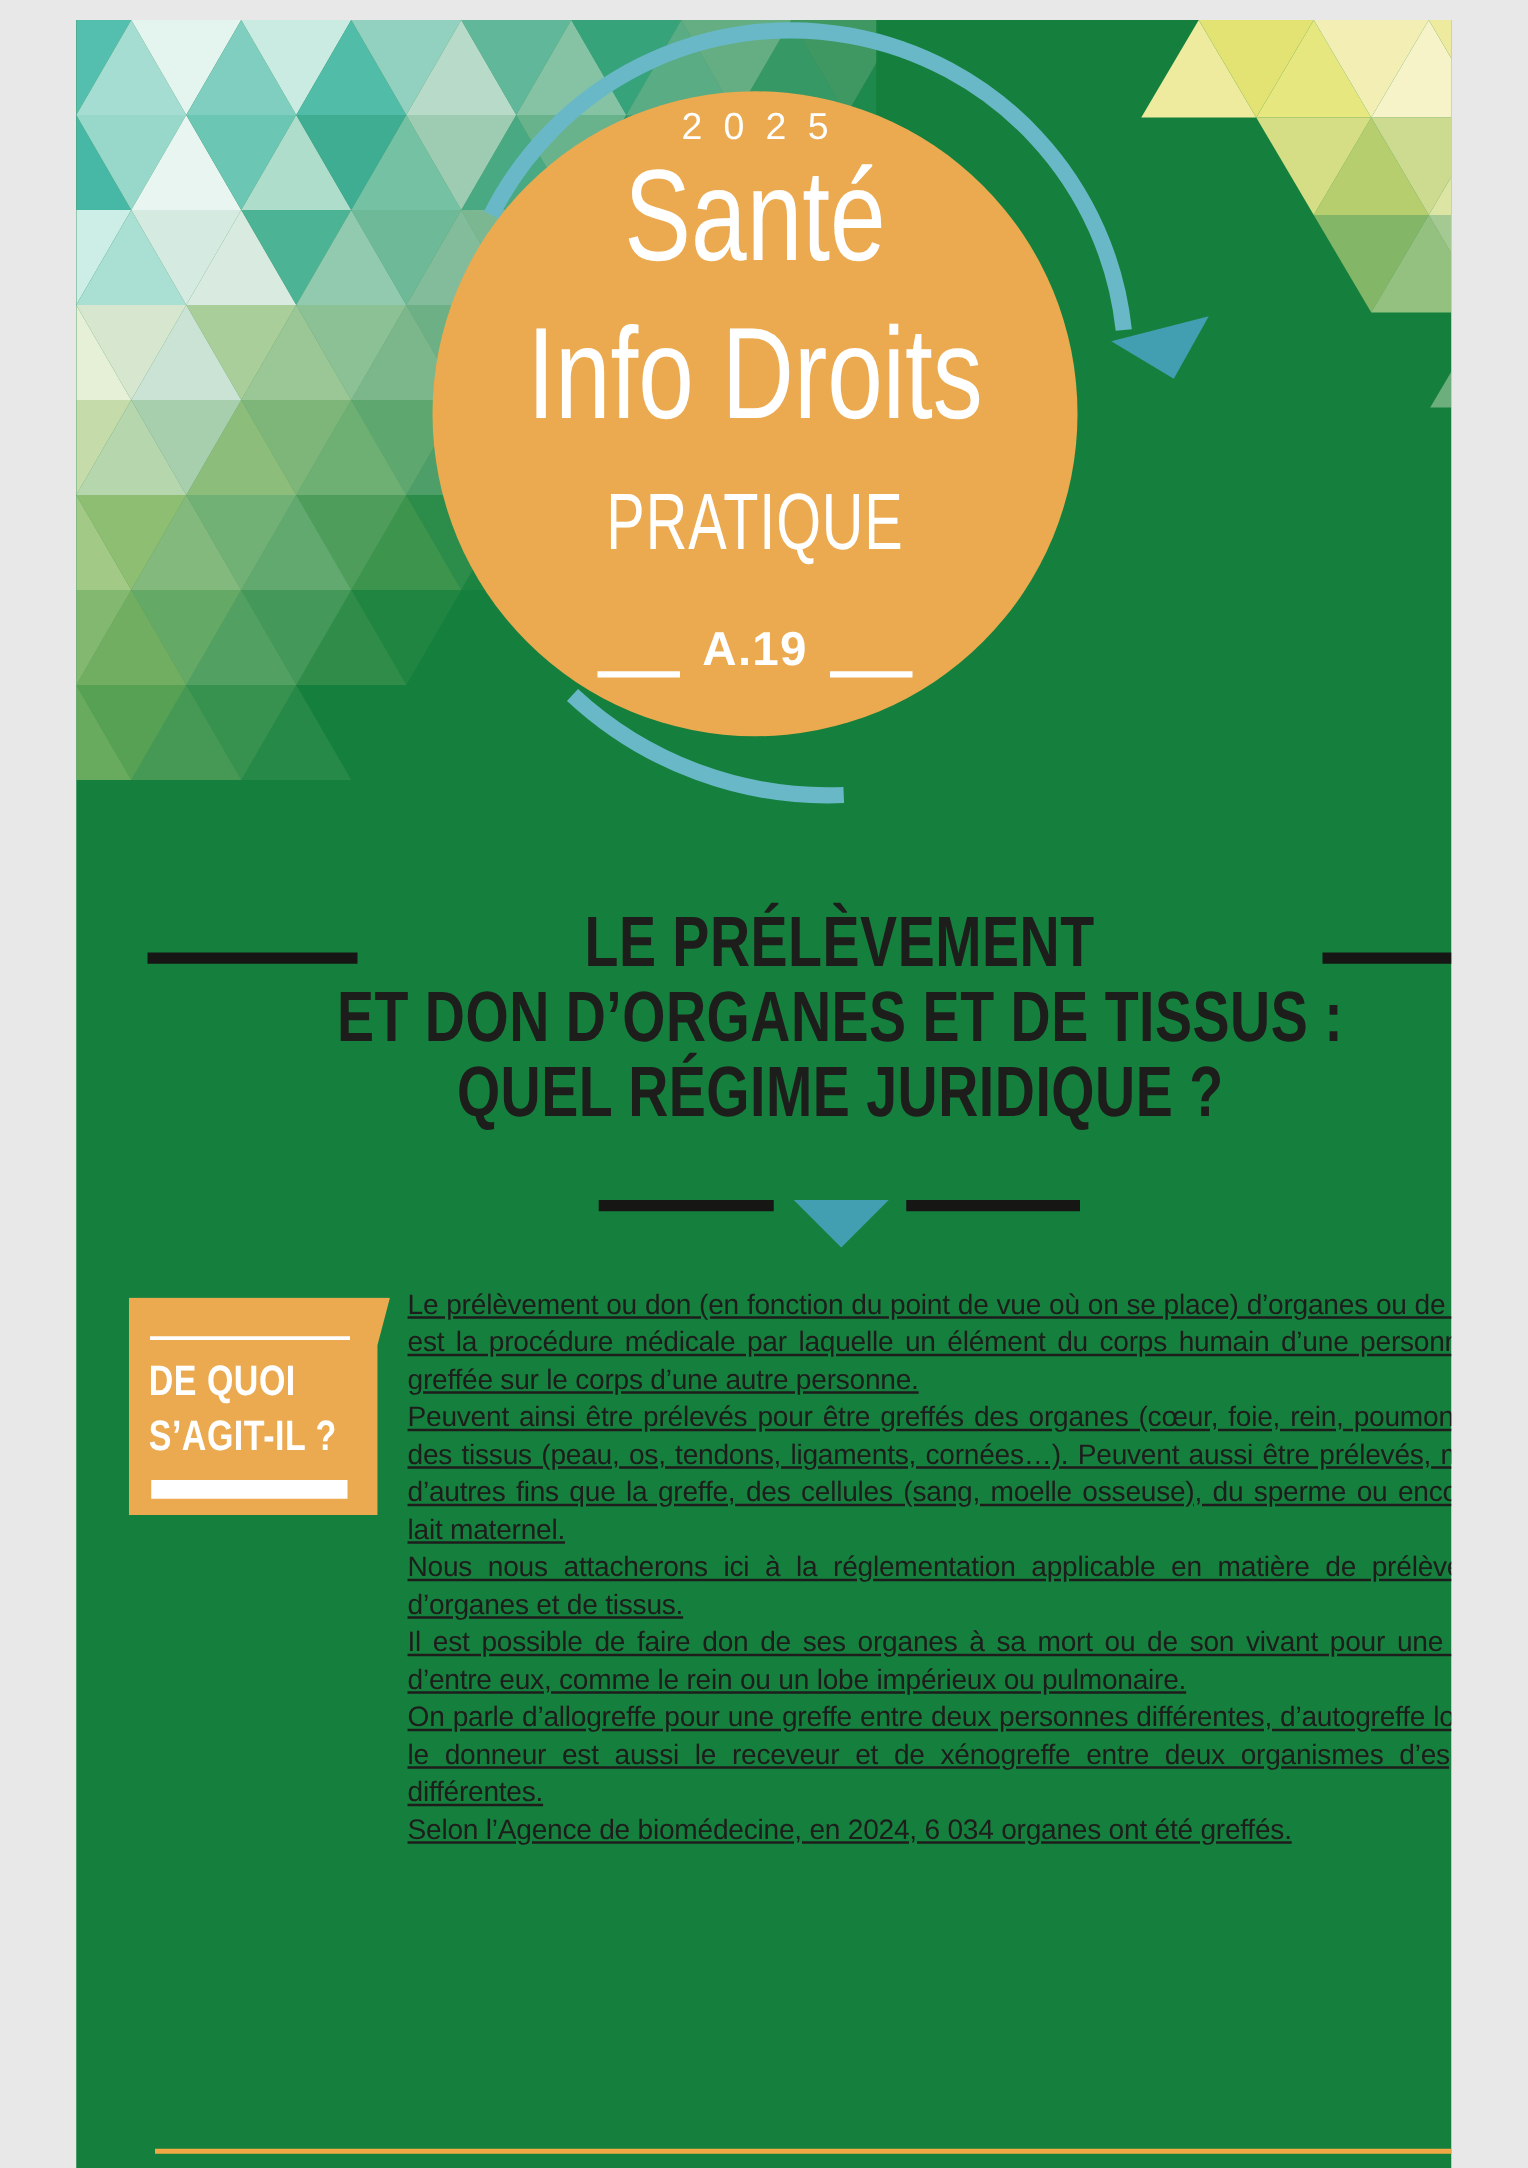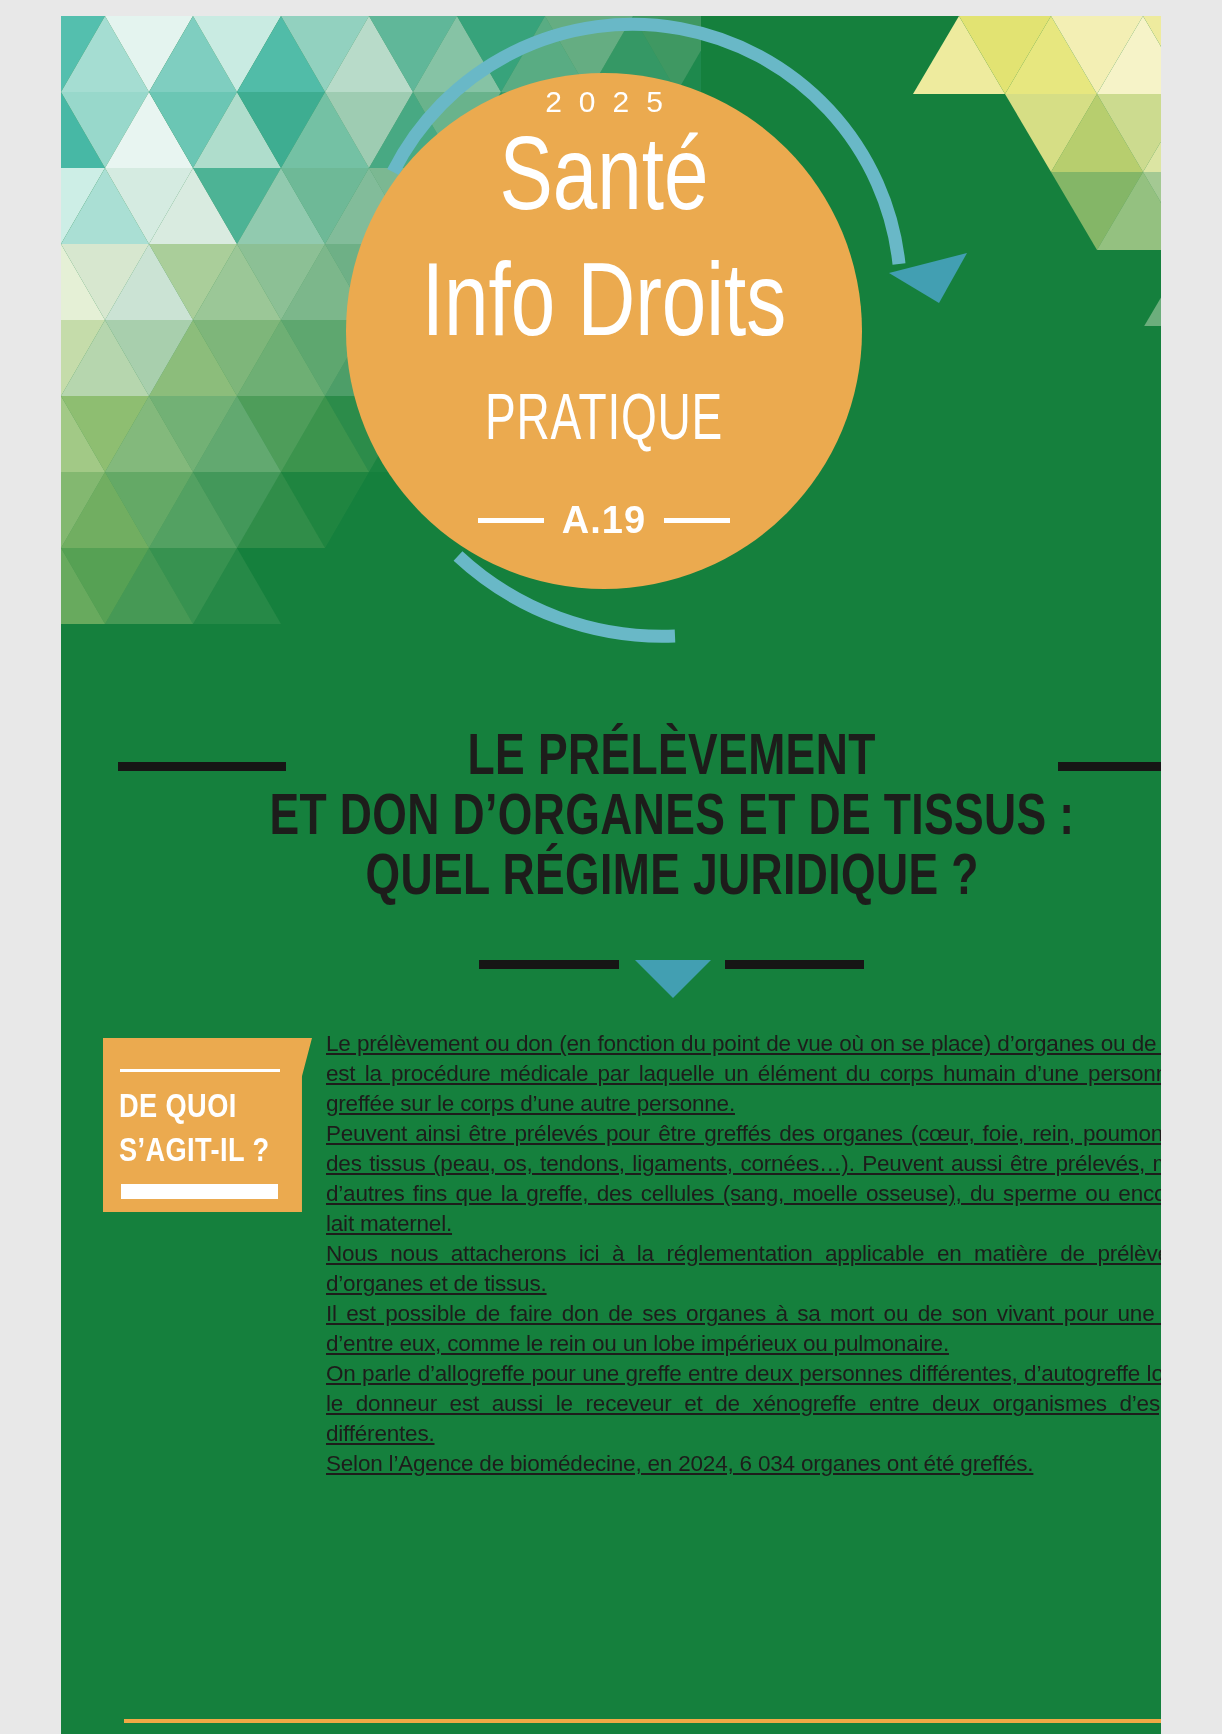--- a/index.html
+++ b/index.html
@@ -16,21 +16,21 @@
   .badge-art{position:absolute;left:0;top:0;}
   .badge-text{position:absolute;left:283px;top:55px;width:520px;height:520px;color:#fff;text-align:center;}
   .badge-year{position:absolute;top:14px;left:0;right:0;font-size:30px;font-weight:400;
               letter-spacing:17px;padding-left:17px;}
   .badge-line{position:absolute;left:0;right:0;font-size:100px;line-height:1;font-weight:100;
               transform:scale(.8,1.04);transform-origin:50% 50%;white-space:nowrap;}
   .badge-line.l1{top:52px;}
   .badge-line.l2{top:178px;}
   .badge-pratique{position:absolute;left:0;right:0;top:314px;font-size:64px;line-height:1;font-weight:400;
               transform:scaleX(.72);transform-origin:50% 50%;letter-spacing:1px;}
-  .badge-refrow{position:absolute;left:0;right:0;top:428px;display:flex;align-items:center;justify-content:center;gap:18px;}
+  .badge-refrow{position:absolute;left:0;right:0;top:428px;display:flex;align-items:flex-end;justify-content:center;gap:18px;}
   .badge-refline{width:66px;height:5px;background:#fff;}
   .badge-ref{font-size:38px;font-weight:700;letter-spacing:1px;}
   .kicker{position:absolute;left:0;top:655px;width:1222px;text-align:center;font-size:39px;font-weight:500;}
   .kicker span{display:inline-block;transform:scaleX(.7);transform-origin:50% 50%;letter-spacing:1px;white-space:nowrap;}
   .title{position:absolute;left:0;top:708px;width:1222px;text-align:center;font-size:57px;line-height:60px;font-weight:700;}
   .title span{display:inline-block;transform:scaleX(.78);transform-origin:50% 50%;white-space:nowrap;letter-spacing:0.5px;}
   .hbar{position:absolute;top:746px;width:168px;height:9px;background:#161615;}
   .hbar.left{left:57px;} .hbar.right{left:997px;}
   .divbar{position:absolute;top:944px;height:9px;background:#161615;}
   .divbar.l{left:418px;width:140px;} .divbar.r{left:664px;width:139px;}

